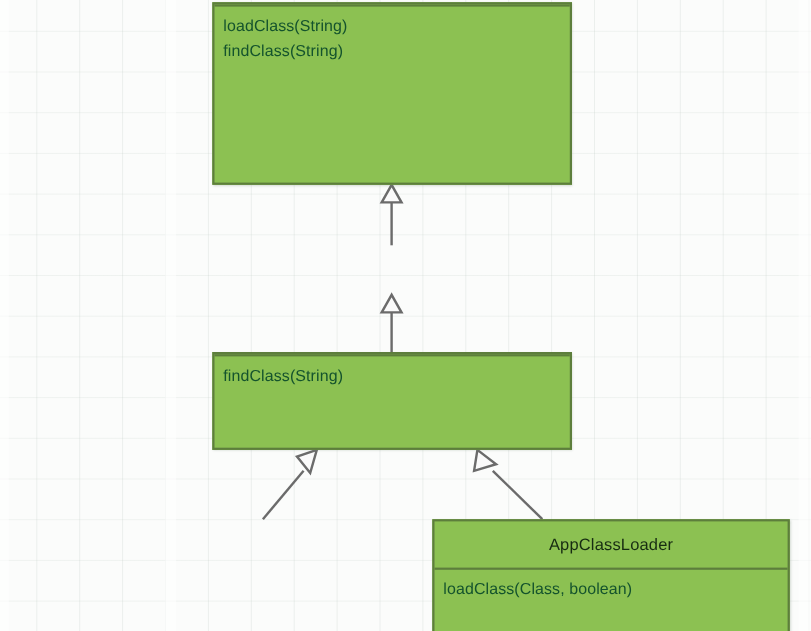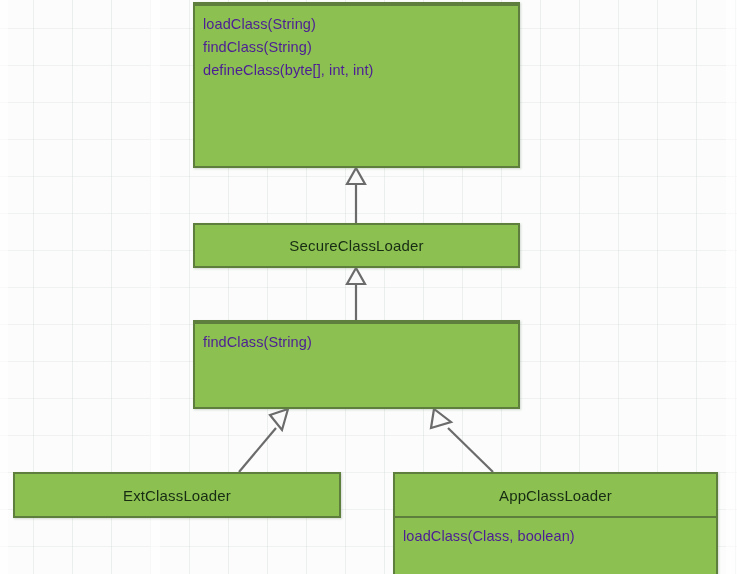--- a/index.html
+++ b/index.html
@@ -68,21 +68,21 @@
     padding: 0 6px;
   }
 
   .uml-compartment {
     box-sizing: border-box;
     border-top: 2px solid #5d7e3c;
     padding: 7px 0 6px 8px;
   }
 
   .uml-member {
-    color: #4c1d95;
+    color: #14532d;
     font-size: 14.5px;
     line-height: 23px;
     white-space: nowrap;
     letter-spacing: 0.1px;
   }
 
   
   #box-classloader      { left: 193px; top: 2px;   width: 327px; height: 166px; }
   #box-classloader .uml-title       { height: 42px; }
   #box-classloader .uml-compartment { height: 120px; }
@@ -130,37 +130,30 @@
     <g>
       <line x1="493" y1="472" x2="448" y2="428" stroke="#6b6b6b" stroke-width="2.2"></line>
       <polygon points="434,409 431,428 451,422" fill="#fafafa" stroke="#6b6b6b" stroke-width="2.2" stroke-linejoin="miter"></polygon>
     </g>
   </svg>
 
   <div class="uml-class" id="box-classloader">
     <div class="uml-compartment">
       <div class="uml-member">loadClass(String)</div>
       <div class="uml-member">findClass(String)</div>
-      <div class="uml-member">defineClass(byte[], int, int)</div>
     </div>
   </div>
 
-  <div class="uml-class" id="box-secureclassloader">
-    <div class="uml-title">SecureClassLoader</div>
-  </div>
 
   <div class="uml-class" id="box-urlclassloader">
     <div class="uml-compartment">
       <div class="uml-member">findClass(String)</div>
     </div>
   </div>
 
-  <div class="uml-class" id="box-extclassloader">
-    <div class="uml-title">ExtClassLoader</div>
-  </div>
 
   <div class="uml-class" id="box-appclassloader">
     <div class="uml-title">AppClassLoader</div>
     <div class="uml-compartment">
       <div class="uml-member">loadClass(Class, boolean)</div>
     </div>
   </div>
 
 </div>
 

